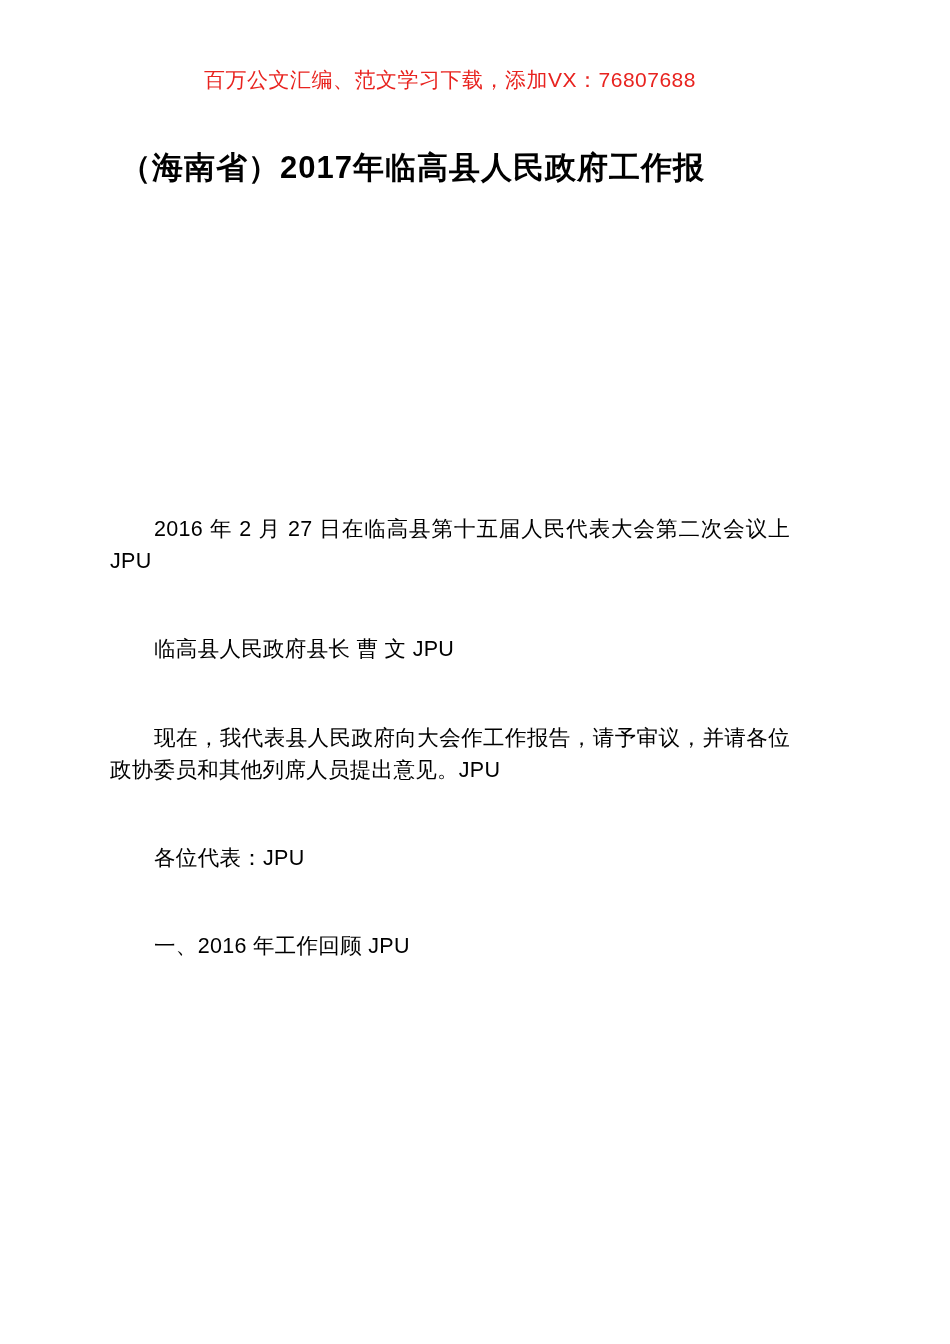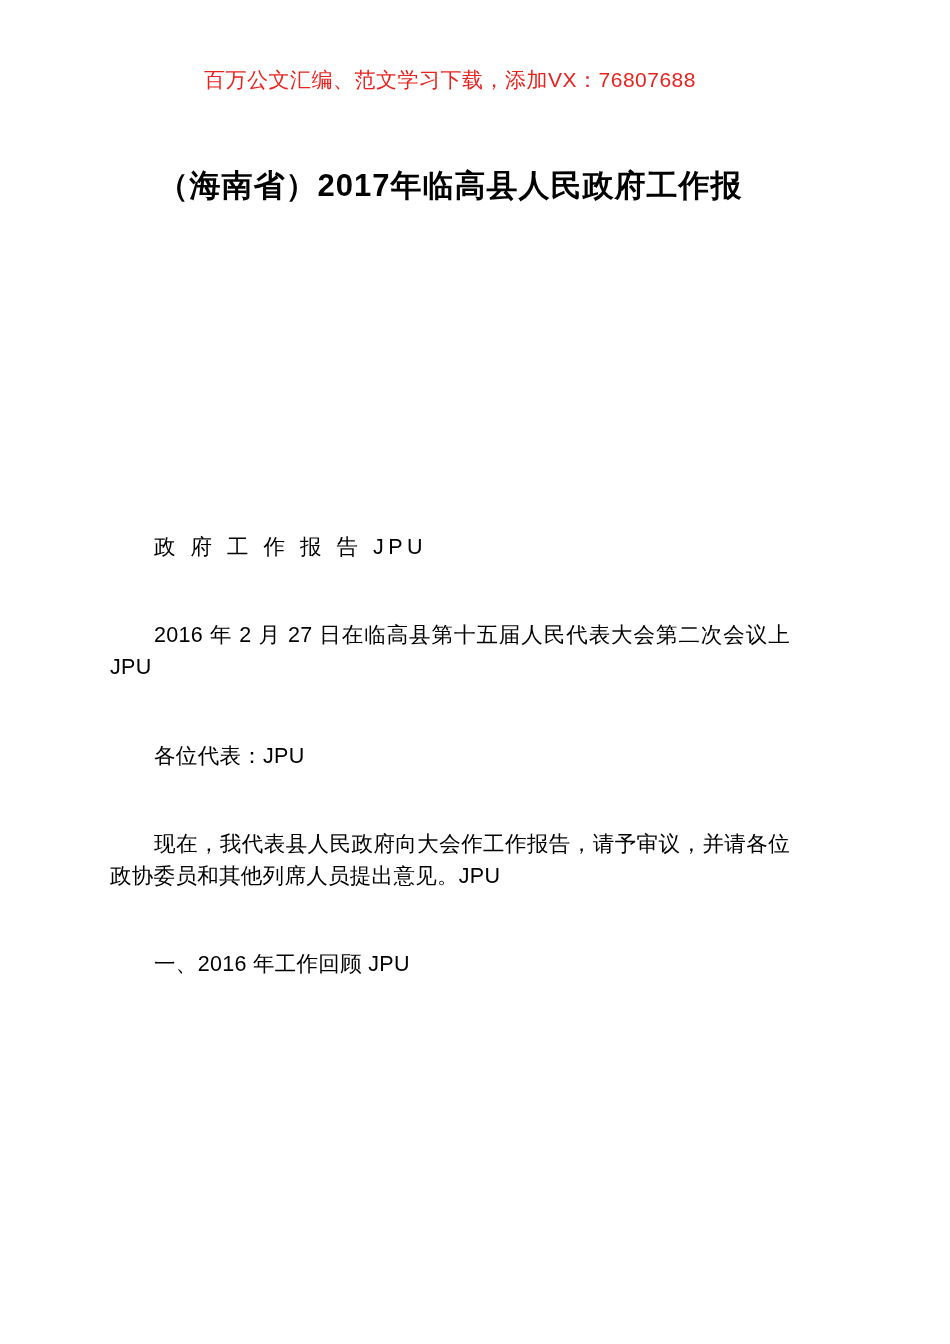--- a/index.html
+++ b/index.html
@@ -24,22 +24,21 @@
   .promo-banner {
     text-align: center;
     color: #e8231f;
     font-size: 21px;
     letter-spacing: 0.5px;
     padding-top: 66px;
     font-weight: 400;
     font-family: "Liberation Sans", "DejaVu Sans", sans-serif;
   }
   .doc-title {
-    margin-top: 68px;
-    text-align: center;
+    margin-top: 50px;
     font-size: 31px;
     font-weight: bold;
     line-height: 1.55;
     letter-spacing: 1px;
     padding: 0 10px;
   }
   .spacer-block {
     height: 300px;
   }
   .body-para {
@@ -70,25 +69,25 @@
 
   <div class="promo-banner">百万公文汇编、范文学习下载，添加VX：76807688</div>
 
   <h1 class="doc-title">
     <span>（海南省）2017年临高县人民政府工作报</span><br>
   </h1>
 
   <div class="spacer-block"></div>
 
   <div class="content-area">
-    <p class="body-para indent tracked">政 府 工 作 报 告 JPU</p>
 
     <p class="body-para indent">2016 年 2 月 27 日在临高县第十五届人民代表大会第二次会议上 JPU</p>
 
+    <p class="body-para indent">临高县人民政府县长 曹 文 JPU</p>
+
+    <p class="body-para indent">现在，我代表县人民政府向大会作工作报告，请予审议，并请各位政协委员和其他列席人员提出意见。JPU</p>
 
     <p class="body-para indent">各位代表：JPU</p>
-
-    <p class="body-para indent">现在，我代表县人民政府向大会作工作报告，请予审议，并请各位政协委员和其他列席人员提出意见。JPU</p>
 
     <p class="body-para indent">一、2016 年工作回顾 JPU</p>
   </div>
 
 </div>
 
 </body></html>

